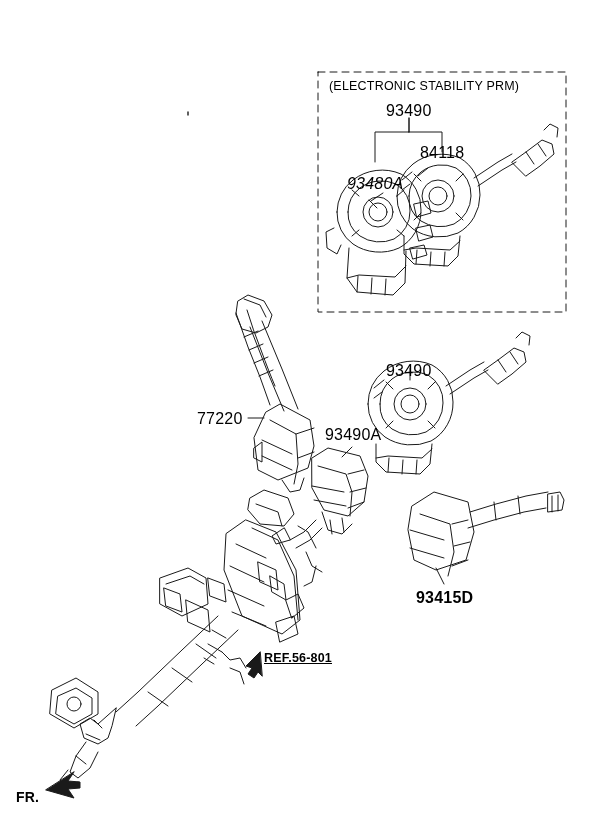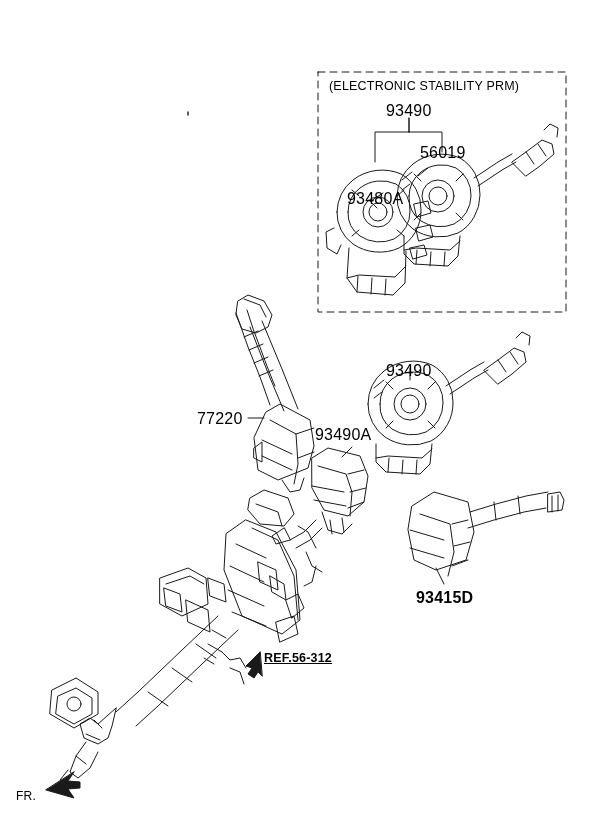--- a/index.html
+++ b/index.html
@@ -39,22 +39,22 @@
   }
   .lbl-box-title {
     font-size: 12.5px;
   }
   .lbl-ref {
     font-size: 12.5px;
     font-weight: bold;
     text-decoration: underline;
   }
   .lbl-fr {
-    font-size: 12px;
-    font-weight: normal;
+    font-size: 14px;
+    font-weight: bold;
   }
 </style>
 </head>
 <body>
 
 <div id="diagram-root">
 
   <svg class="layer" viewBox="0 0 600 820">
     <g fill="none" stroke="#1a1a1a" stroke-width="1" stroke-linejoin="round" stroke-linecap="round">
 
@@ -236,29 +236,29 @@
       </g>
 
       <path d="M188,112 l0,3" stroke-width="1.4"></path>
     </g>
   </svg>
 
   <div class="lbl lbl-box-title" style="left:329px; top:79px;">(ELECTRONIC STABILITY PRM)</div>
 
   <div class="lbl" style="left:386px; top:102px;">93490</div>
 
-  <div class="lbl" style="left:420px; top:144px;">56019</div>
-
-  <div class="lbl" style="left:347px; top:190px;">93480A</div>
+  <div class="lbl" style="left:420px; top:144px;">84118</div>
+
+  <div class="lbl" style="left:347px; top:175px;font-style:italic;">93480A</div>
 
   <div class="lbl" style="left:197px; top:410px;">77220</div>
 
   <div class="lbl" style="left:386px; top:362px;">93490</div>
 
-  <div class="lbl" style="left:315px; top:426px;">93490A</div>
+  <div class="lbl" style="left:325px; top:426px;">93490A</div>
 
   <div class="lbl" style="left:416px; top:589px;font-weight:bold;">93415D</div>
 
-  <div class="lbl lbl-ref" style="left:264px; top:651px;">REF.56-312</div>
+  <div class="lbl lbl-ref" style="left:264px; top:651px;">REF.56-801</div>
 
   <div class="lbl lbl-fr" style="left:16px; top:789px;">FR.</div>
 
 </div>
 
 </body></html>

